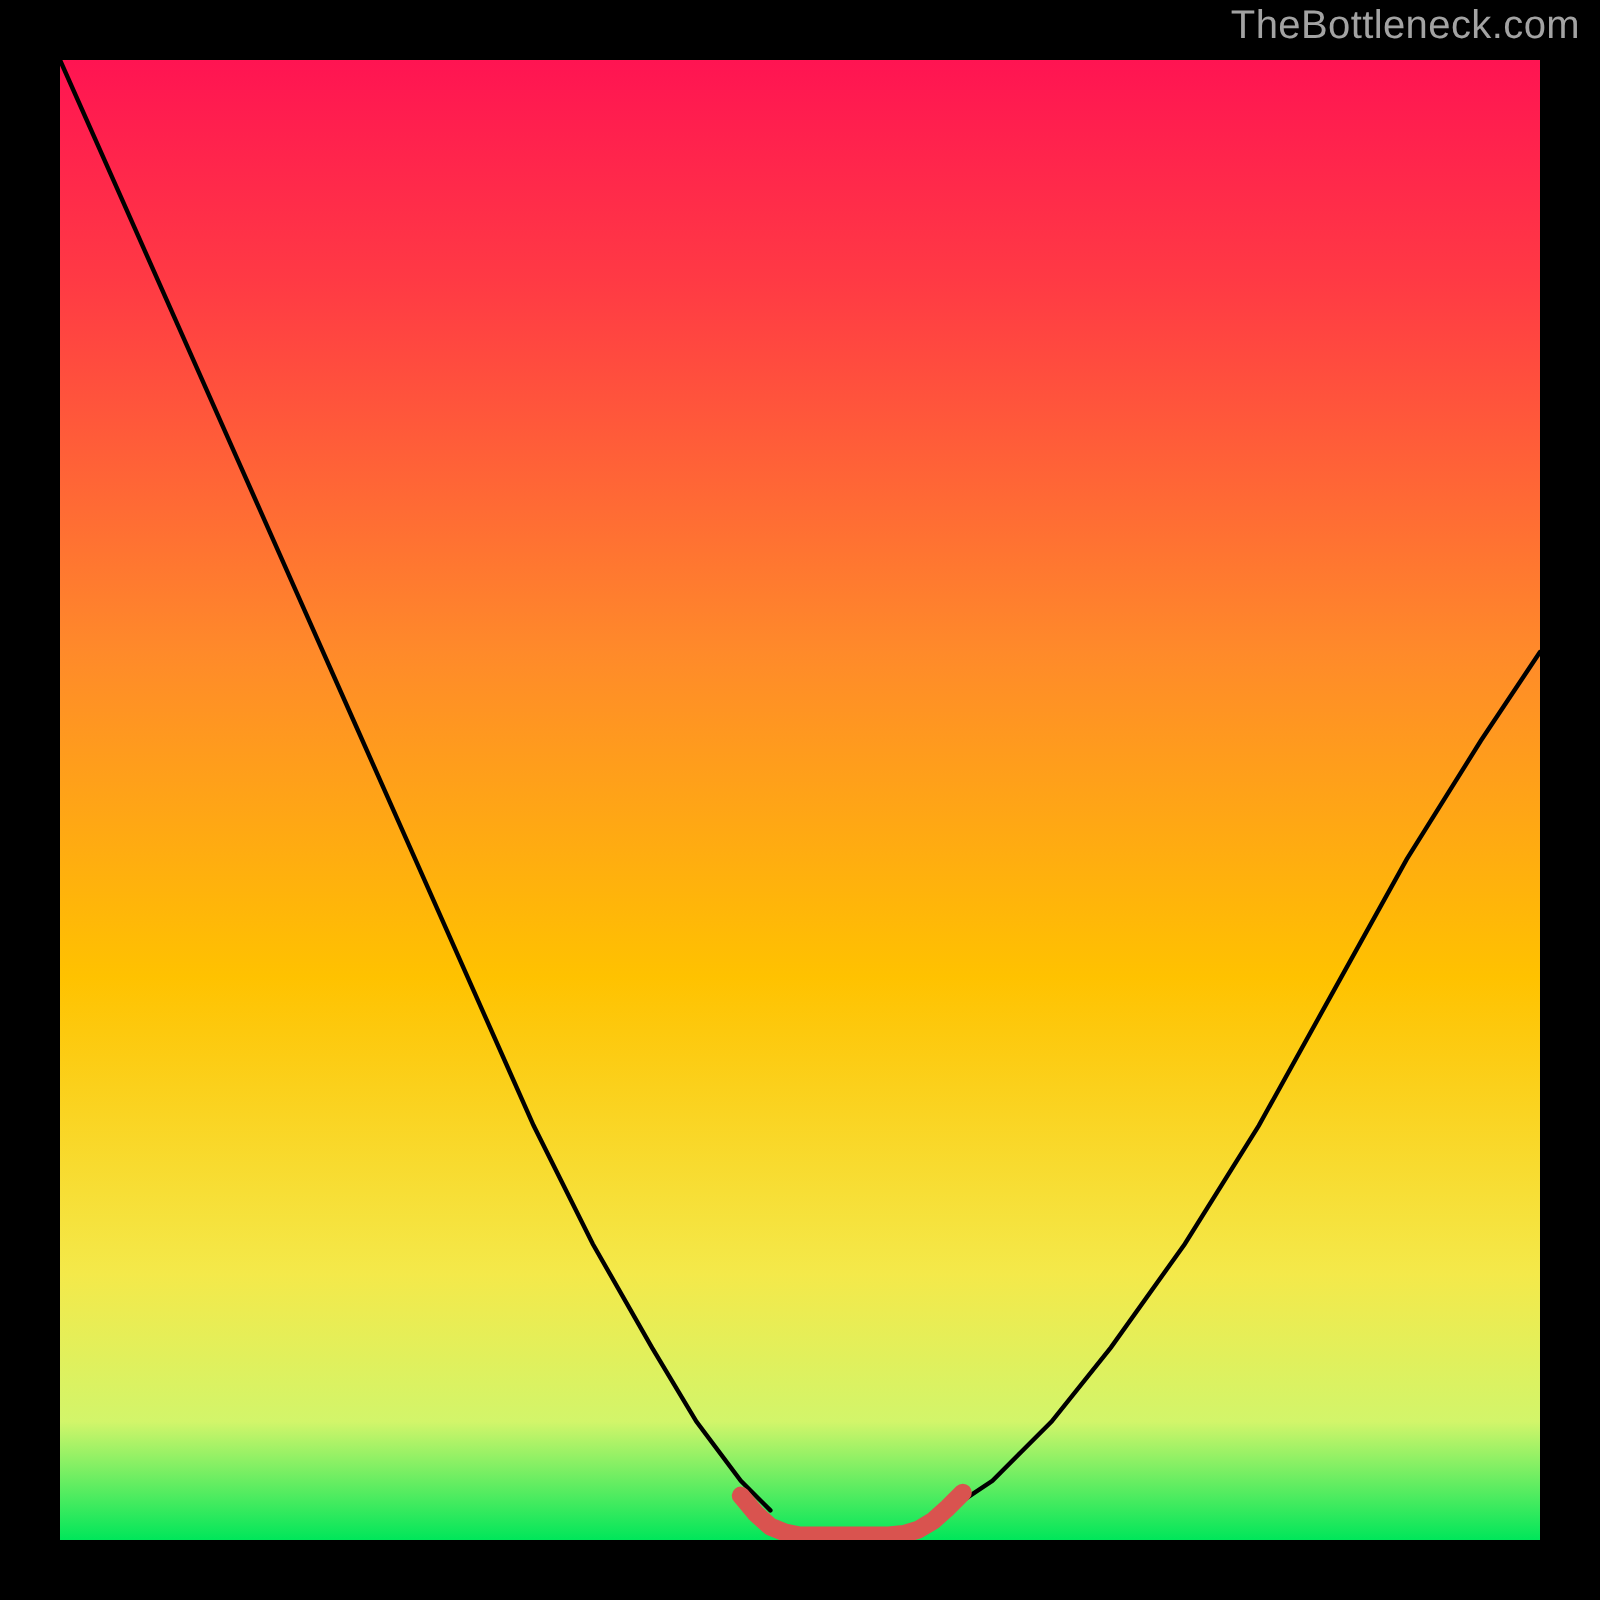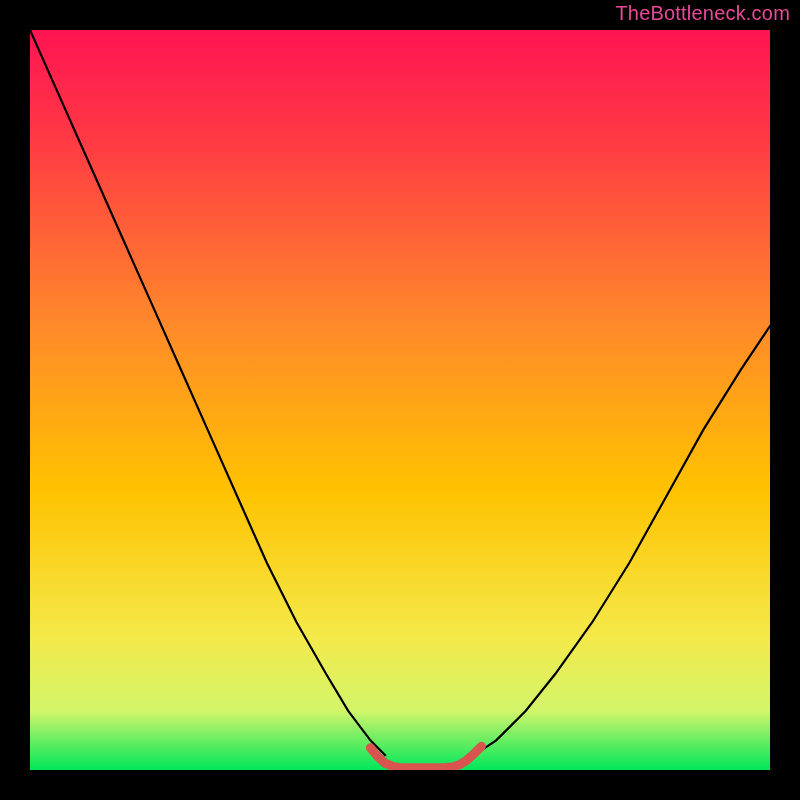--- a/index.html
+++ b/index.html
@@ -14,21 +14,21 @@
     position: relative;
     width: 800px;
     height: 800px;
   }
   .watermark {
     position: absolute;
     top: 2px;
     right: 10px;
     font-family: Arial, Helvetica, sans-serif;
     font-size: 20px;
-    color: #ec4899;
+    color: #a3a3a3;
     letter-spacing: 0.2px;
     user-select: none;
   }
   .plot {
     position: absolute;
     left: 30px;
     top: 30px;
     width: 740px;
     height: 740px;
   }

